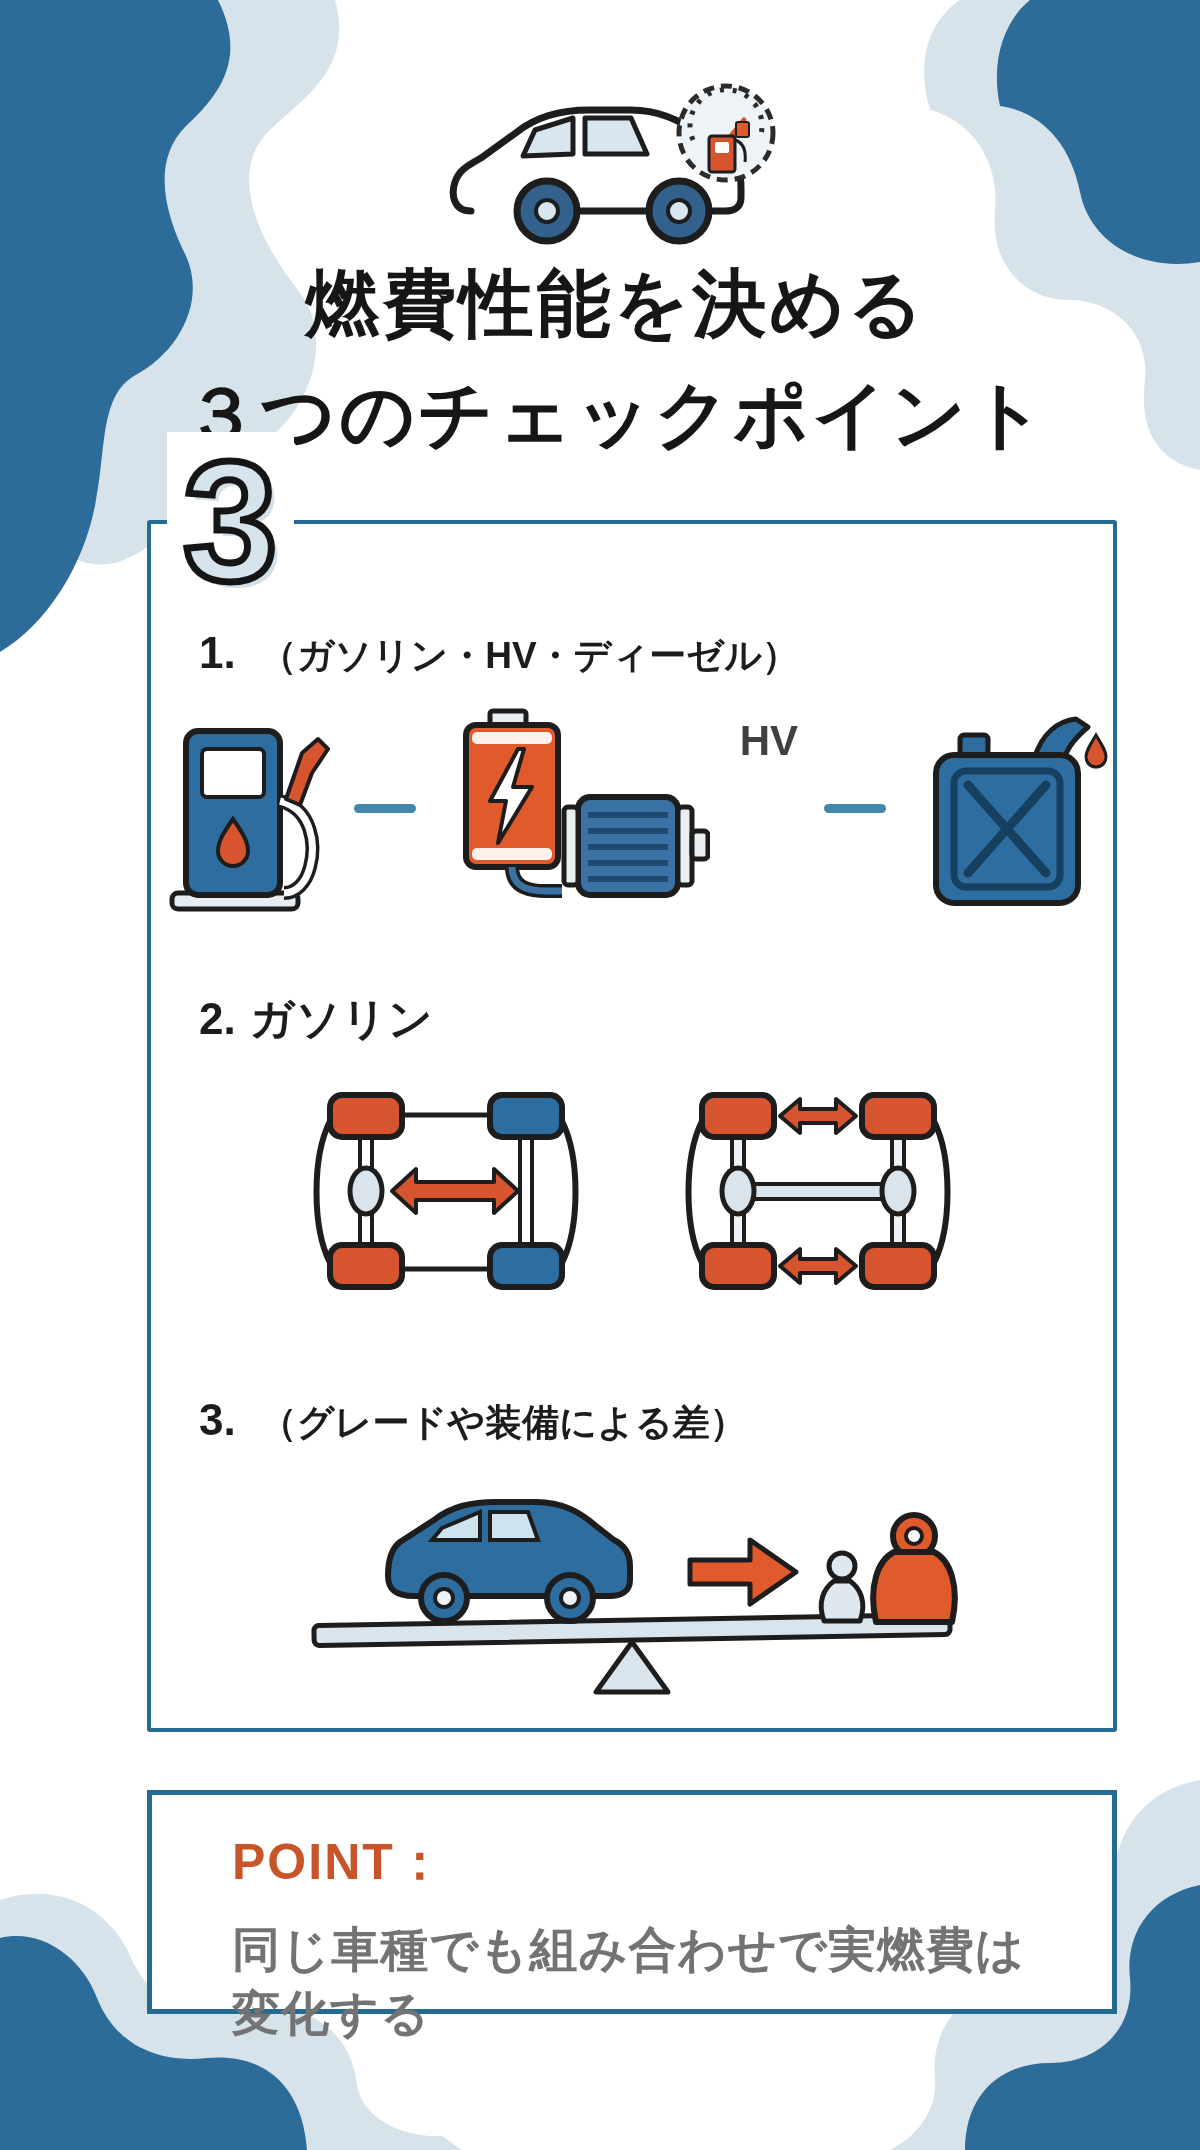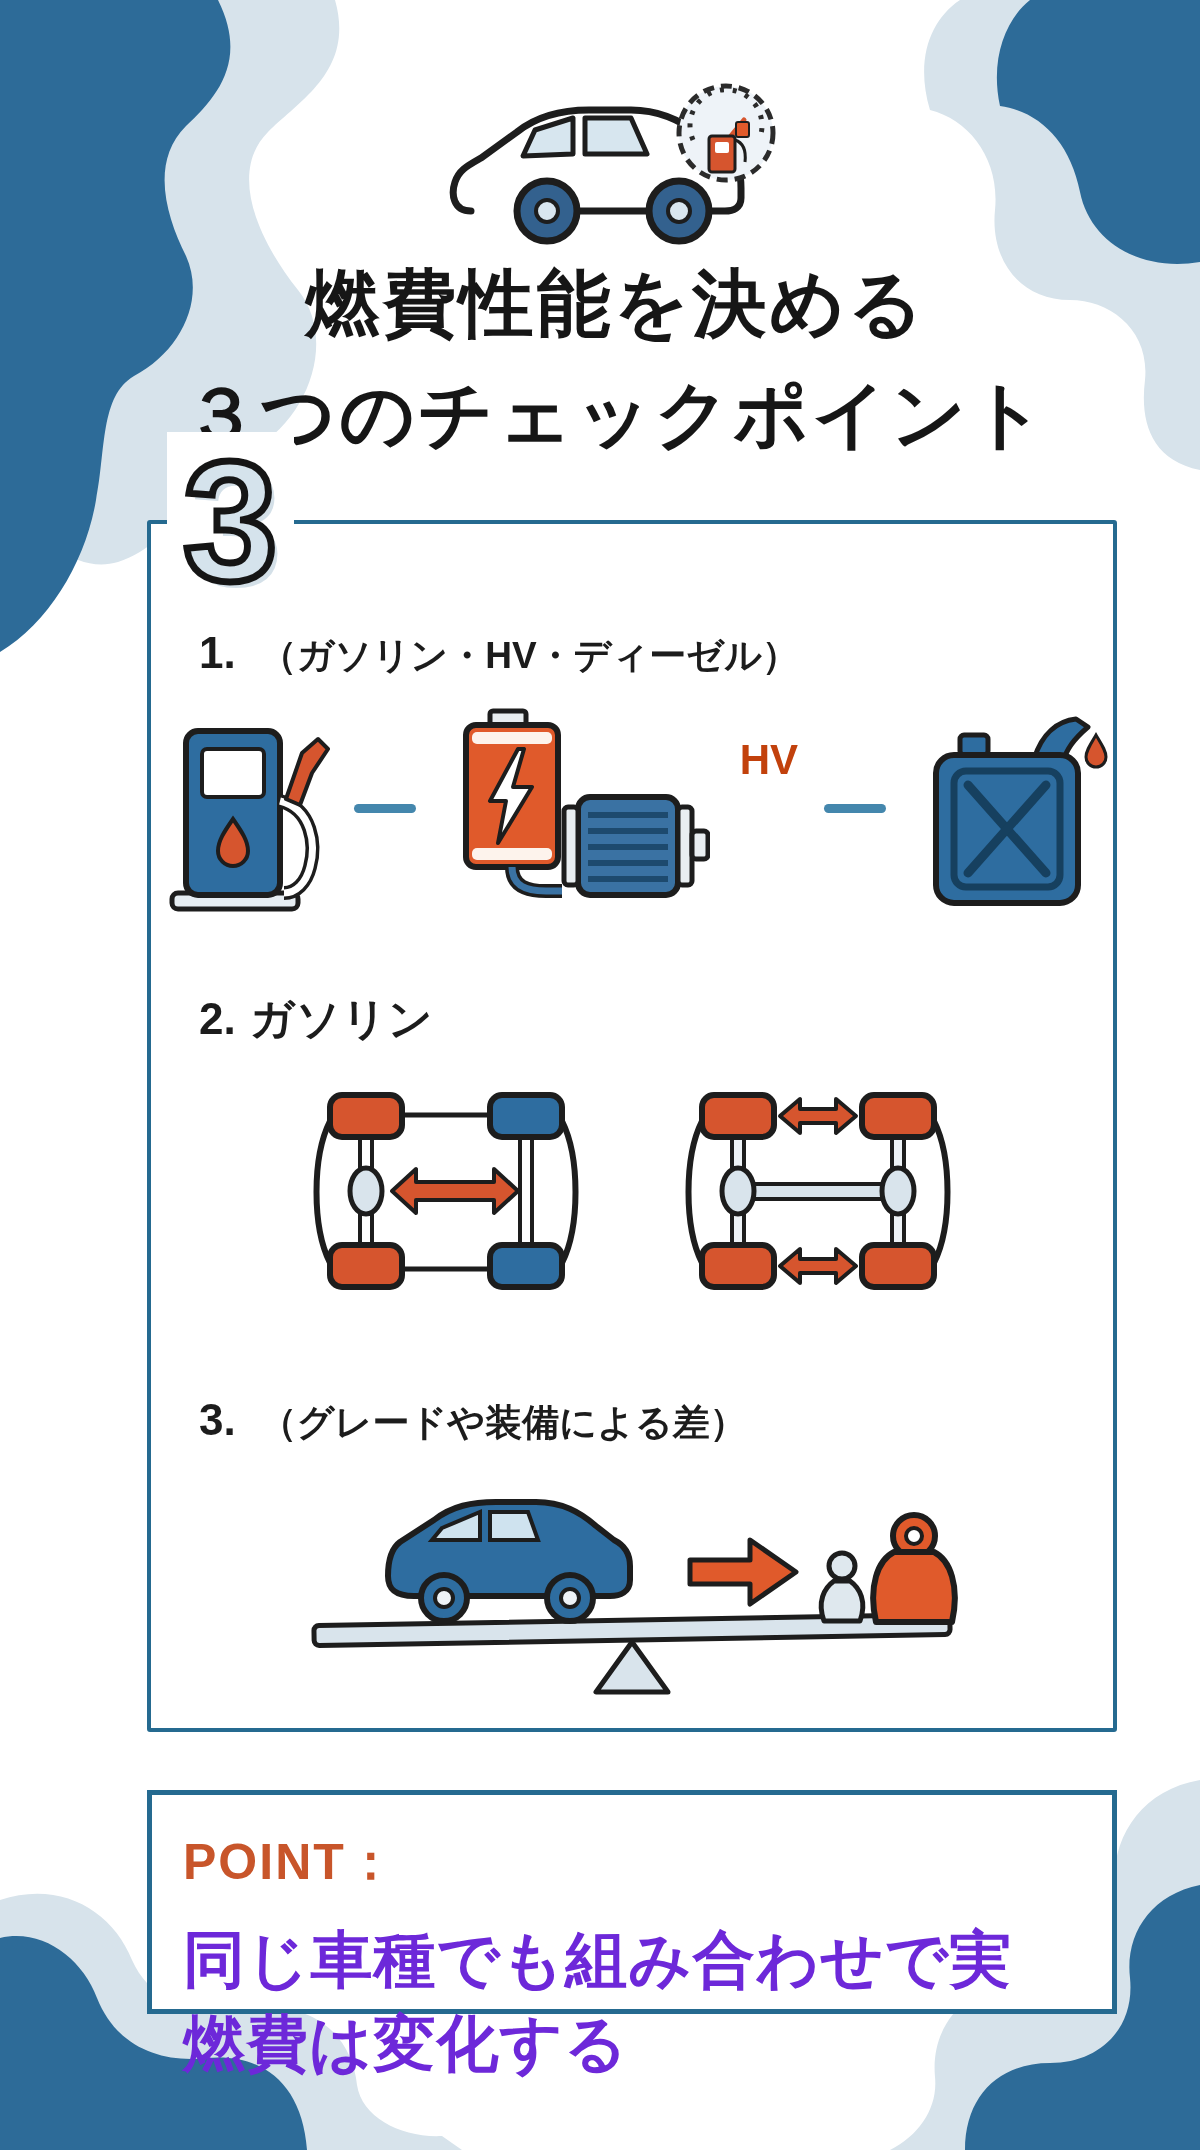--- a/index.html
+++ b/index.html
@@ -33,29 +33,29 @@
   .h1{margin-top:104px;}
   .h2{margin-top:74px;}
   .h3{margin-top:90px;}
 
   .icon-row{display:flex;align-items:center;justify-content:center;}
   .engine-row{margin-top:20px;gap:22px;height:215px;}
   .drive-row{margin-top:28px;gap:72px;height:228px;}
   .weight-row{margin-top:16px;height:240px;}
   .dash{width:62px;height:9px;border-radius:5px;background:#4487ad;}
   .hv-wrap{position:relative;}
-  .hv-label{position:absolute;top:35px;right:-88px;font-size:42px;font-weight:900;color:#c2410c;}
+  .hv-label{position:absolute;top:16px;right:-88px;font-size:42px;font-weight:900;color:#404040;}
   .engine-row .hv-spacer{width:70px;}
 
   
   .point-box{position:absolute;top:1790px;left:115px;width:970px;height:224px;
              border:5px solid #256a90;background:#fff;box-sizing:border-box;
-             padding:34px 56px 0 31px;}
+             padding:34px 56px 0 80px;}
   .point-label{font-size:50px;font-weight:900;color:#c8552a;letter-spacing:2px;}
-  .point-text{margin-top:22px;font-size:62px;font-weight:800;color:#6d28d9;letter-spacing:1px;}
+  .point-text{margin-top:22px;font-size:48px;font-weight:800;color:#737373;letter-spacing:1px;}
 </style>
 </head>
 <body>
 
 <svg class="blob" style="top:0;left:0" width="470" height="720" viewBox="0 0 470 720">
   <path d="M60 0 H335 C355 70 300 100 268 132 C228 172 258 240 298 290 C338 340 308 422 248 452 C198 477 178 542 118 562 C78 574 38 540 18 500 L0 480 V0 Z" fill="#d7e3eb"></path>
   <path d="M0 0 H218 C248 60 218 96 186 126 C150 162 166 216 186 256 C206 300 180 352 134 376 C100 396 106 450 96 500 C86 560 50 622 0 652 Z" fill="#2d6b98"></path>
 </svg>
 <svg class="blob" style="top:0;right:0" width="300" height="470" viewBox="0 0 300 470">
   <path d="M300 470 C250 460 240 420 245 380 C250 330 210 300 170 300 C120 300 90 260 95 210 C100 160 70 120 30 110 C15 60 30 20 60 0 L300 0 Z" fill="#d7e3eb"></path>

